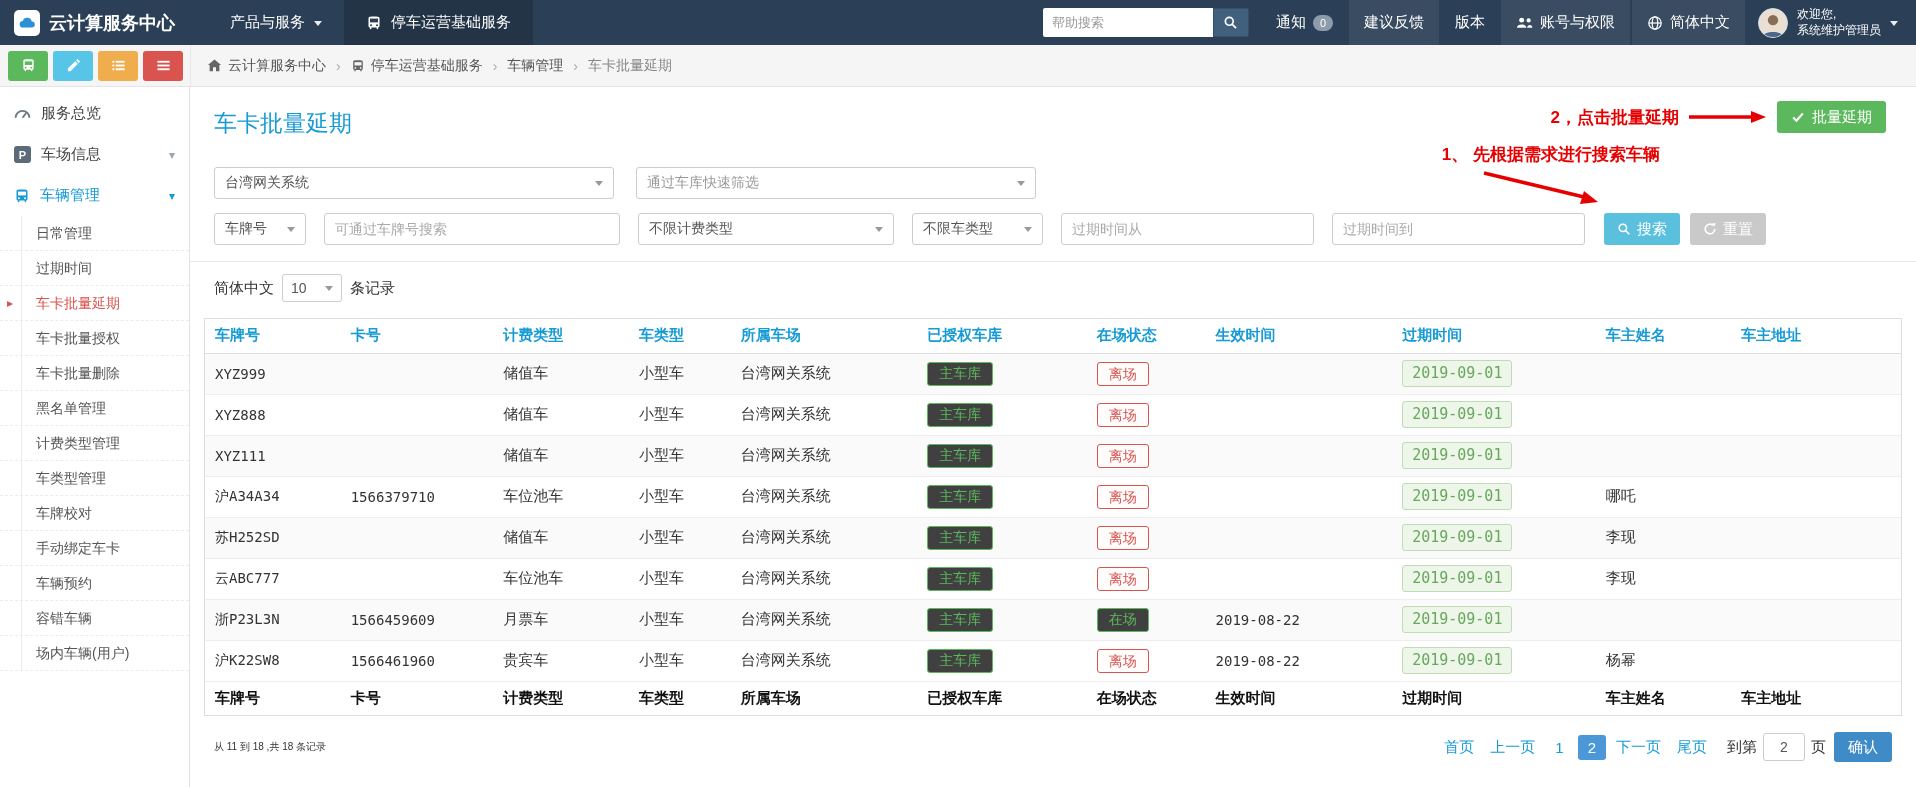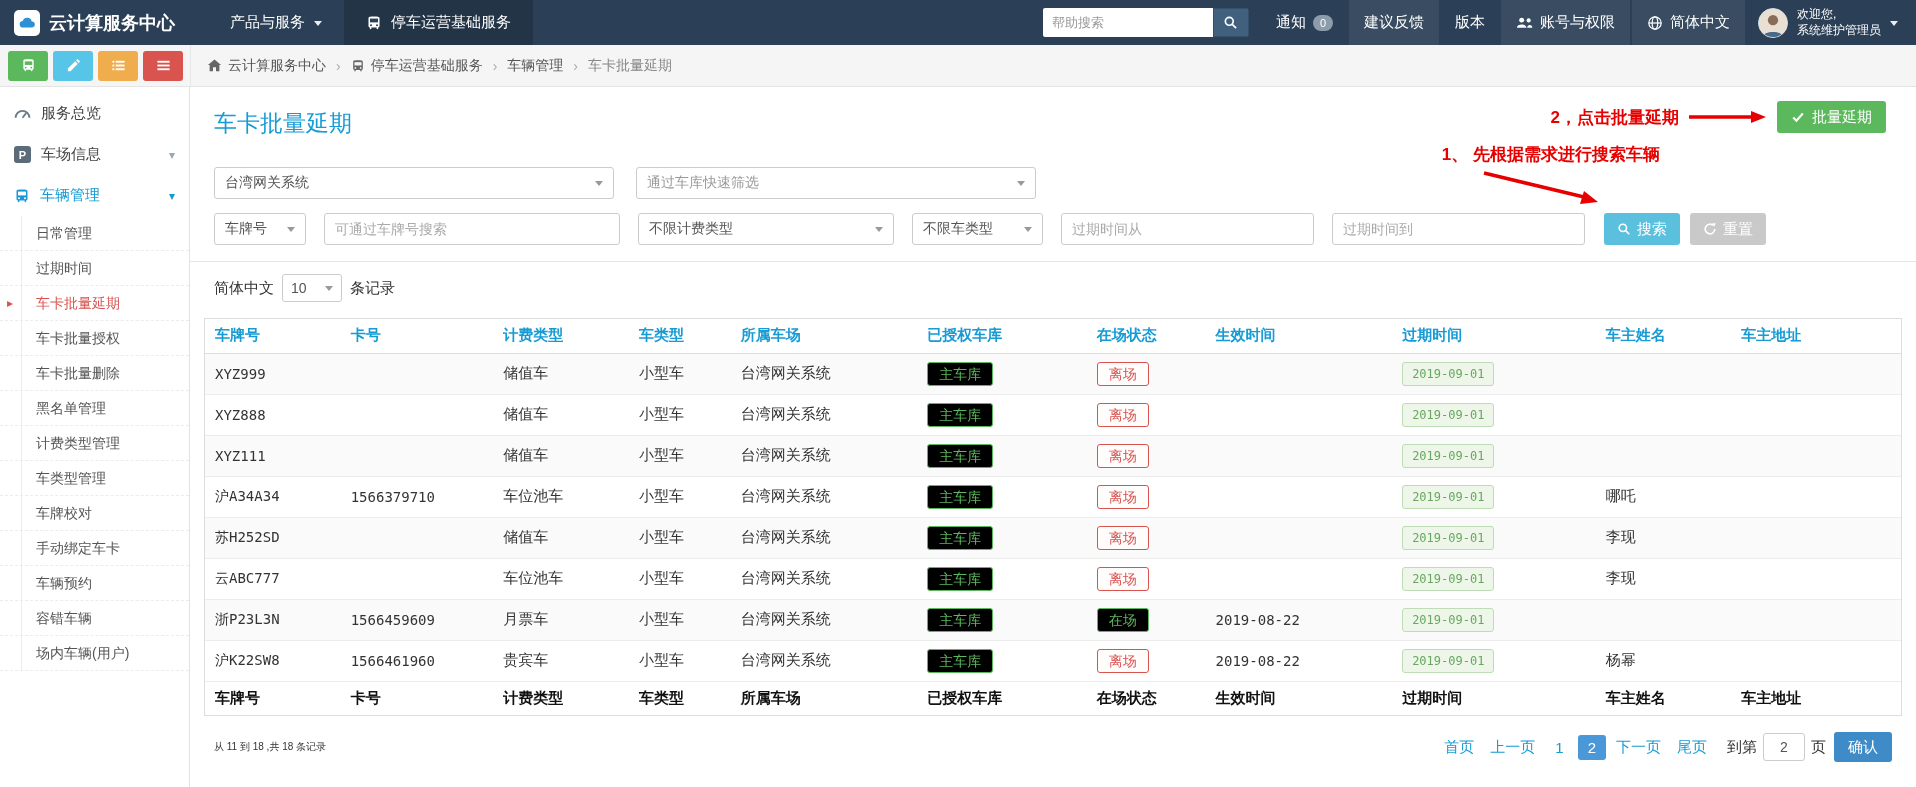--- a/index.html
+++ b/index.html
@@ -96,23 +96,23 @@
   .grid tbody td{height:41px;border-bottom:1px solid #ededed;}
   .grid tbody tr:nth-child(odd){background:#fafafa;}
   .grid tfoot th{height:34px;font-weight:bold;color:#111;border-top:1px solid #ddd;}
   .grid th:nth-child(1){width:8%;}  .grid th:nth-child(2){width:9%;}
   .grid th:nth-child(3){width:8%;}  .grid th:nth-child(4){width:6%;}
   .grid th:nth-child(5){width:11%;} .grid th:nth-child(6){width:10%;}
   .grid th:nth-child(7){width:7%;}  .grid th:nth-child(8){width:11%;}
   .grid th:nth-child(9){width:12%;} .grid th:nth-child(10){width:8%;}
   .mono{font-family:"DejaVu Sans Mono","Liberation Mono",monospace;font-size:14px;}
   .badge{display:inline-block;border:1px solid;border-radius:3px;padding:4px 11px;font-size:14px;line-height:1;}
-  .badge.green{color:var(--green);border-color:var(--green);background:#000000;}
+  .badge.green{color:var(--green);border-color:var(--green);background:#404040;font-family:Liberation Serif, serif;}
   .badge.red{color:var(--red);border-color:var(--red);background:#fffcfc;}
-  .badge.date{color:#67a85e;border-color:#bedcb6;background:#edf6e9;font-family:"DejaVu Sans Mono","Liberation Mono",monospace;font-size:12px;padding:5px 9px;}
+  .badge.date{color:#67a85e;border-color:#bedcb6;background:#edf6e9;font-family:"DejaVu Sans Mono","Liberation Mono",monospace;font-size:15px;padding:5px 9px;}
 
   .bottombar{display:flex;align-items:center;padding:16px 24px;}
   .summary{font-size:10px;color:#333;}
   .pagination{margin-left:auto;display:flex;align-items:center;gap:8px;}
   .pg-links{display:inline-flex;align-items:center;gap:4px;}
   .pg-item{color:var(--accent-blue);font-size:15px;padding:4px 6px;cursor:pointer;}
   .pg-page{padding:4px 10px;border-radius:3px;}
   .pg-active{background:var(--pg-active);color:#fff;}
   .goto{display:flex;align-items:center;gap:6px;font-size:15px;margin-left:6px;color:#333;}
   .goto-input{width:42px;height:28px;border:1px solid #ccc;border-radius:3px;text-align:center;font-size:14px;outline:none;color:#555;}

